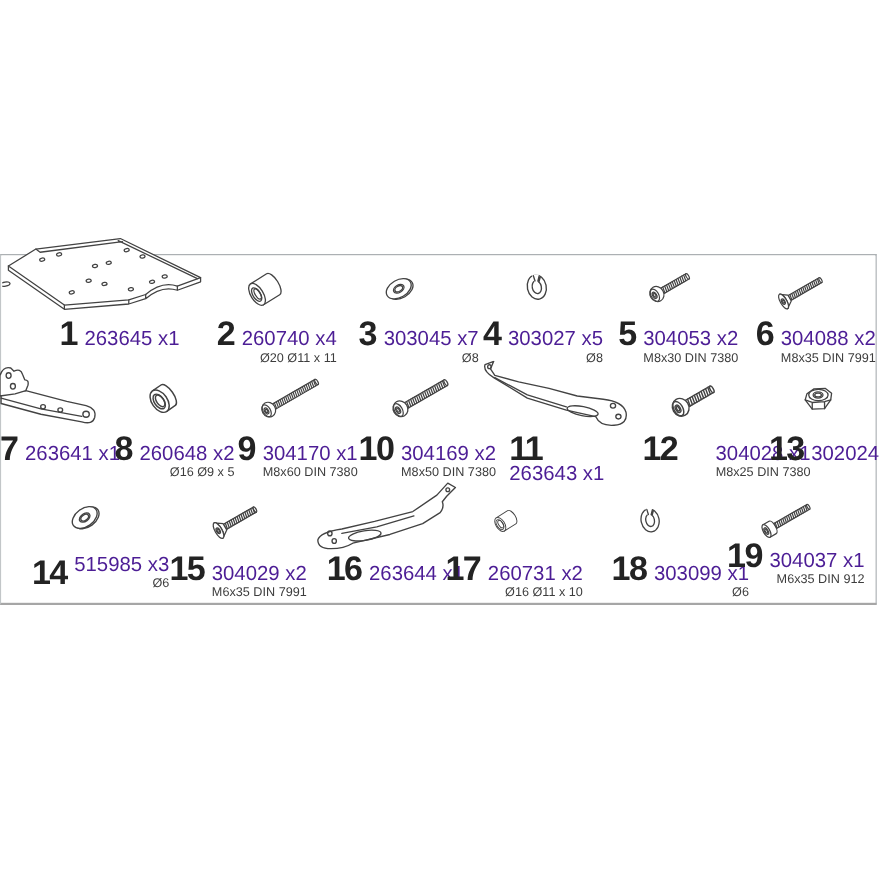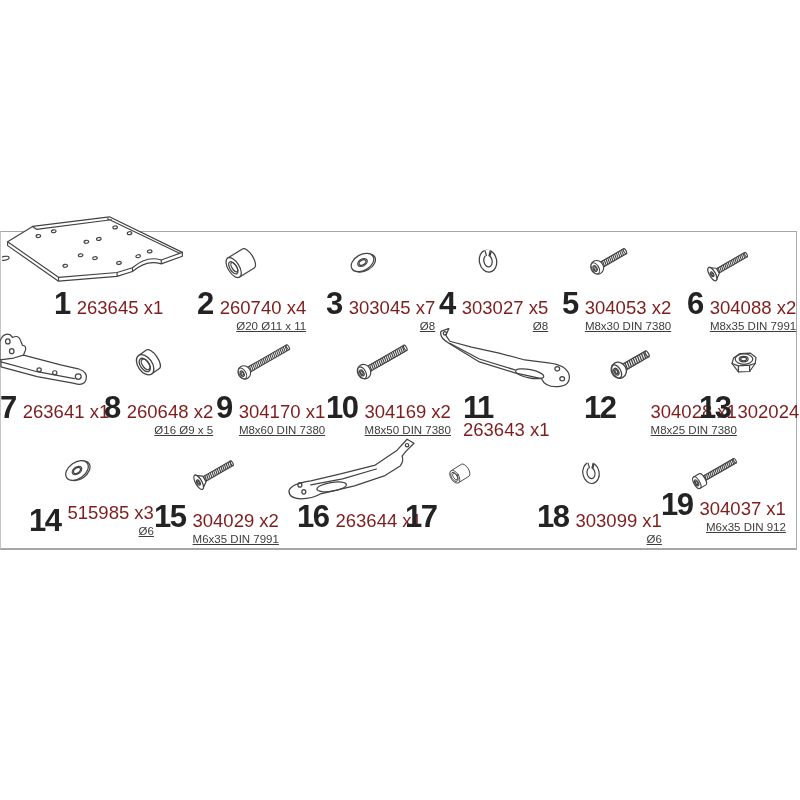--- a/index.html
+++ b/index.html
@@ -6,22 +6,22 @@
   body{width:800px;height:800px;overflow:hidden;font-family:"Liberation Sans",sans-serif;}
   #stage{position:absolute;left:0;top:0;width:800px;height:800px;background:#fff;}
   .frame{position:absolute;left:0;top:231px;width:795px;height:316px;
          border-top:1px solid #a3a8ab;border-right:1px solid #a8adb0;
          border-left:1px solid #c2c6c8;border-bottom:2px solid #a6a6a6;}
   .illus{position:absolute;}
   .illus svg{display:block;width:100%;height:100%;}
   .part-label{position:absolute;display:flex;align-items:baseline;white-space:nowrap;}
   .part-num{font-size:31px;font-weight:700;color:#232323;line-height:26px;letter-spacing:-1.5px;}
   .part-info{display:flex;flex-direction:column;align-items:flex-end;margin-left:7px;}
-  .part-line1{font-size:18.5px;color:#7f1d1d;line-height:18px;}
-  .part-spec{font-size:11.5px;color:#3d3d3d;line-height:12px;margin-top:3px;min-height:1px;text-decoration:underline;}
+  .part-line1{font-size:18.5px;color:#4c1d95;line-height:18px;}
+  .part-spec{font-size:11.5px;color:#3d3d3d;line-height:12px;margin-top:3px;min-height:1px;}
 </style>
 </head>
 <body>
 
 <div id="stage">
   <div class="frame"></div>
 <div class="illus" style="left: 2px; top: 213px; width: 186px; height: 72px;">
       <svg viewBox="0 0 190 75" preserveAspectRatio="xMidYMid meet" fill="none" stroke="#434343" stroke-width="1.2" stroke-linecap="round" stroke-linejoin="round" xmlns="http://www.w3.org/2000/svg">
   <path d="M4,30 L30,14 L110,4 L186,41 L164,49 Q149,44 134,57 L118,62 L57,67 Z" fill="#fff"></path>
   <path d="M4,30 L4,34 L57,71 L118,66 L134,61 Q149,48 164,53 L186,45 L186,41 M57,67 L57,71 M118,62 L118,66 M134,57 L134,61 M164,49 L164,53"></path>
@@ -326,32 +326,36 @@
         <g transform="rotate(-32 22 22)">
   <path d="M12,10.5 L32,10.5 A5.5,11.5 0 0 1 32,33.5 L12,33.5 Z" fill="#fff"></path>
   <ellipse cx="12" cy="22" rx="6.5" ry="11.5" fill="#fff"></ellipse>
   <ellipse cx="11.5" cy="22" rx="4.6" ry="8.2" fill="#fff"></ellipse>
   <ellipse cx="12.8" cy="22" rx="3.128" ry="6.231999999999999"></ellipse>
  </g>
       </svg>
     </div>
     <div class="part-label" style="left: 405px; top: 504px; justify-content: space-between;">
       <span class="part-num">17</span>
+      <span class="part-info">
+        <span class="part-line1"><span>260731</span> <span>x2</span></span>
+        <span class="part-spec">Ø16 Ø11 x 10</span>
+      </span>
     </div>
     <div class="illus" style="left: 579px; top: 457px; width: 24px; height: 32px;">
       <svg viewBox="0 0 30 38" preserveAspectRatio="xMidYMid meet" fill="none" stroke="#434343" stroke-width="1.5" stroke-linecap="round" stroke-linejoin="round" xmlns="http://www.w3.org/2000/svg">
         <g transform="rotate(-12 15 19)">
   <ellipse cx="15" cy="19" rx="10.2" ry="13.2" fill="#fff"></ellipse>
   <ellipse cx="15" cy="19" rx="4.9" ry="7.1" fill="#fff"></ellipse>
   <path d="M21.5,6.2 L12.4,4.2 L13.6,13.2 L18.6,14.4 Z" fill="#fff" stroke="none"></path>
   <path d="M20.1,7.6 L17.5,12.9 M13.9,6.1 L14.5,12.1 M20.8,9.3 L18.3,14.1"></path>
  </g>
       </svg>
     </div>
-    <div class="part-label" style="left: 537px; top: 504px;">
+    <div class="part-label" style="left: 556px; top: 504px;">
       <span class="part-num">18</span>
       <span class="part-info">
         <span class="part-line1"><span>303099</span> <span>x1</span></span>
         <span class="part-spec">Ø6</span>
       </span>
     </div>
     <div class="illus" style="left: 686px; top: 452px; width: 57px; height: 41px;">
       <svg viewBox="14.1 3.9 71.8 54.2" preserveAspectRatio="xMidYMid meet" fill="none" stroke="#434343" stroke-width="1.5" stroke-linecap="round" stroke-linejoin="round" xmlns="http://www.w3.org/2000/svg">
         <g transform="translate(50 31) rotate(-30)">
   <rect x="-15" y="-3.3" width="46" height="6.6" fill="#fff"></rect>

